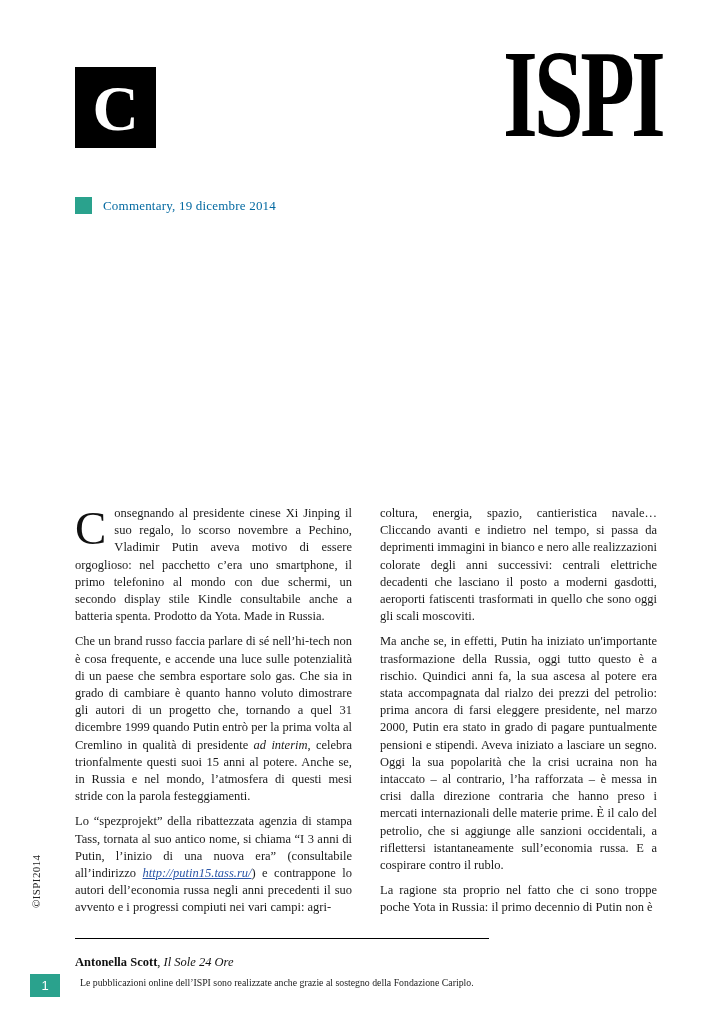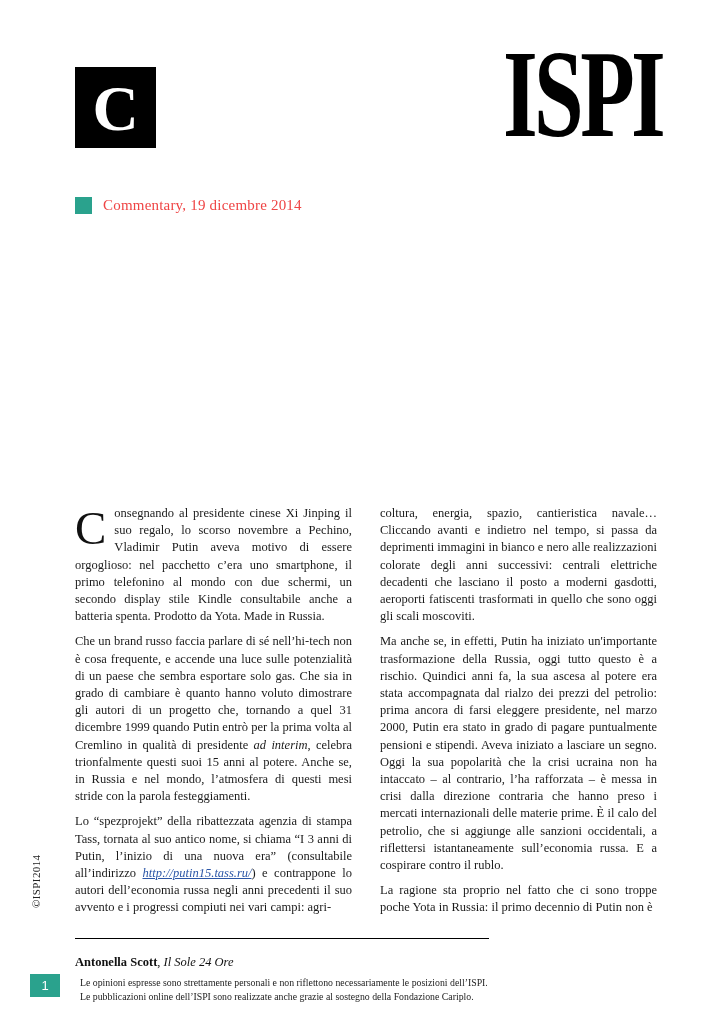--- a/index.html
+++ b/index.html
@@ -19,21 +19,21 @@
   }
   .logo-c span{font-size:64px;font-weight:bold;line-height:84px;}
   
   .logo-ispi{
     position:absolute;top:40px;right:62px;font-weight:bold;font-size:124px;line-height:110px;
     letter-spacing:-5px;transform:scaleX(0.72);transform-origin:100% 0;color:#000;
   }
   
   .commentary-row{position:absolute;left:75px;top:197px;display:flex;align-items:center;gap:11px;}
   .green-sq{width:17px;height:17px;background:var(--accent);flex:0 0 auto;}
-  .commentary-text{font-size:15px;color:#ef4444;letter-spacing:0.2px;}
+  .commentary-text{font-size:13px;color:#0369a1;letter-spacing:0.2px;}
   
   .title-block{position:absolute;left:75px;top:249px;width:566px;}
   .teal-bar{position:absolute;left:0;top:2px;width:7px;height:140px;background:var(--accent);}
   .doc-title{margin:0 0 0 29px;font-size:19px;font-weight:bold;letter-spacing:0.3px;color:#000;}
   .author{position:absolute;left:29px;top:117px;font-variant:small-caps;font-size:14.5px;letter-spacing:0.6px;color:#111;}
   
   .body-cols{position:absolute;left:75px;top:505px;width:582px;display:flex;gap:28px;}
   .col{width:277px;font-size:12.5px;line-height:17.2px;text-align:justify;hyphens:auto;}
   .col p{margin:0 0 8px 0;}
   .col p:last-child{margin-bottom:0;}
@@ -86,17 +86,16 @@
 
   <div class="copyright">©ISPI2014</div>
 
   <div class="source">
     <span class="fn-author">Antonella Scott</span><span>, </span><i>Il Sole 24 Ore</i>
   </div>
 
   <div class="page-badge">1</div>
 
   <div class="disclaimer">
-    <div>Le opinioni espresse sono strettamente personali e non riflettono necessariamente le posizioni dell’ISPI.</div>
     <div>Le pubblicazioni online dell’ISPI sono realizzate anche grazie al sostegno della Fondazione Cariplo.</div>
   </div>
 
 </div>
 
 </body></html>

